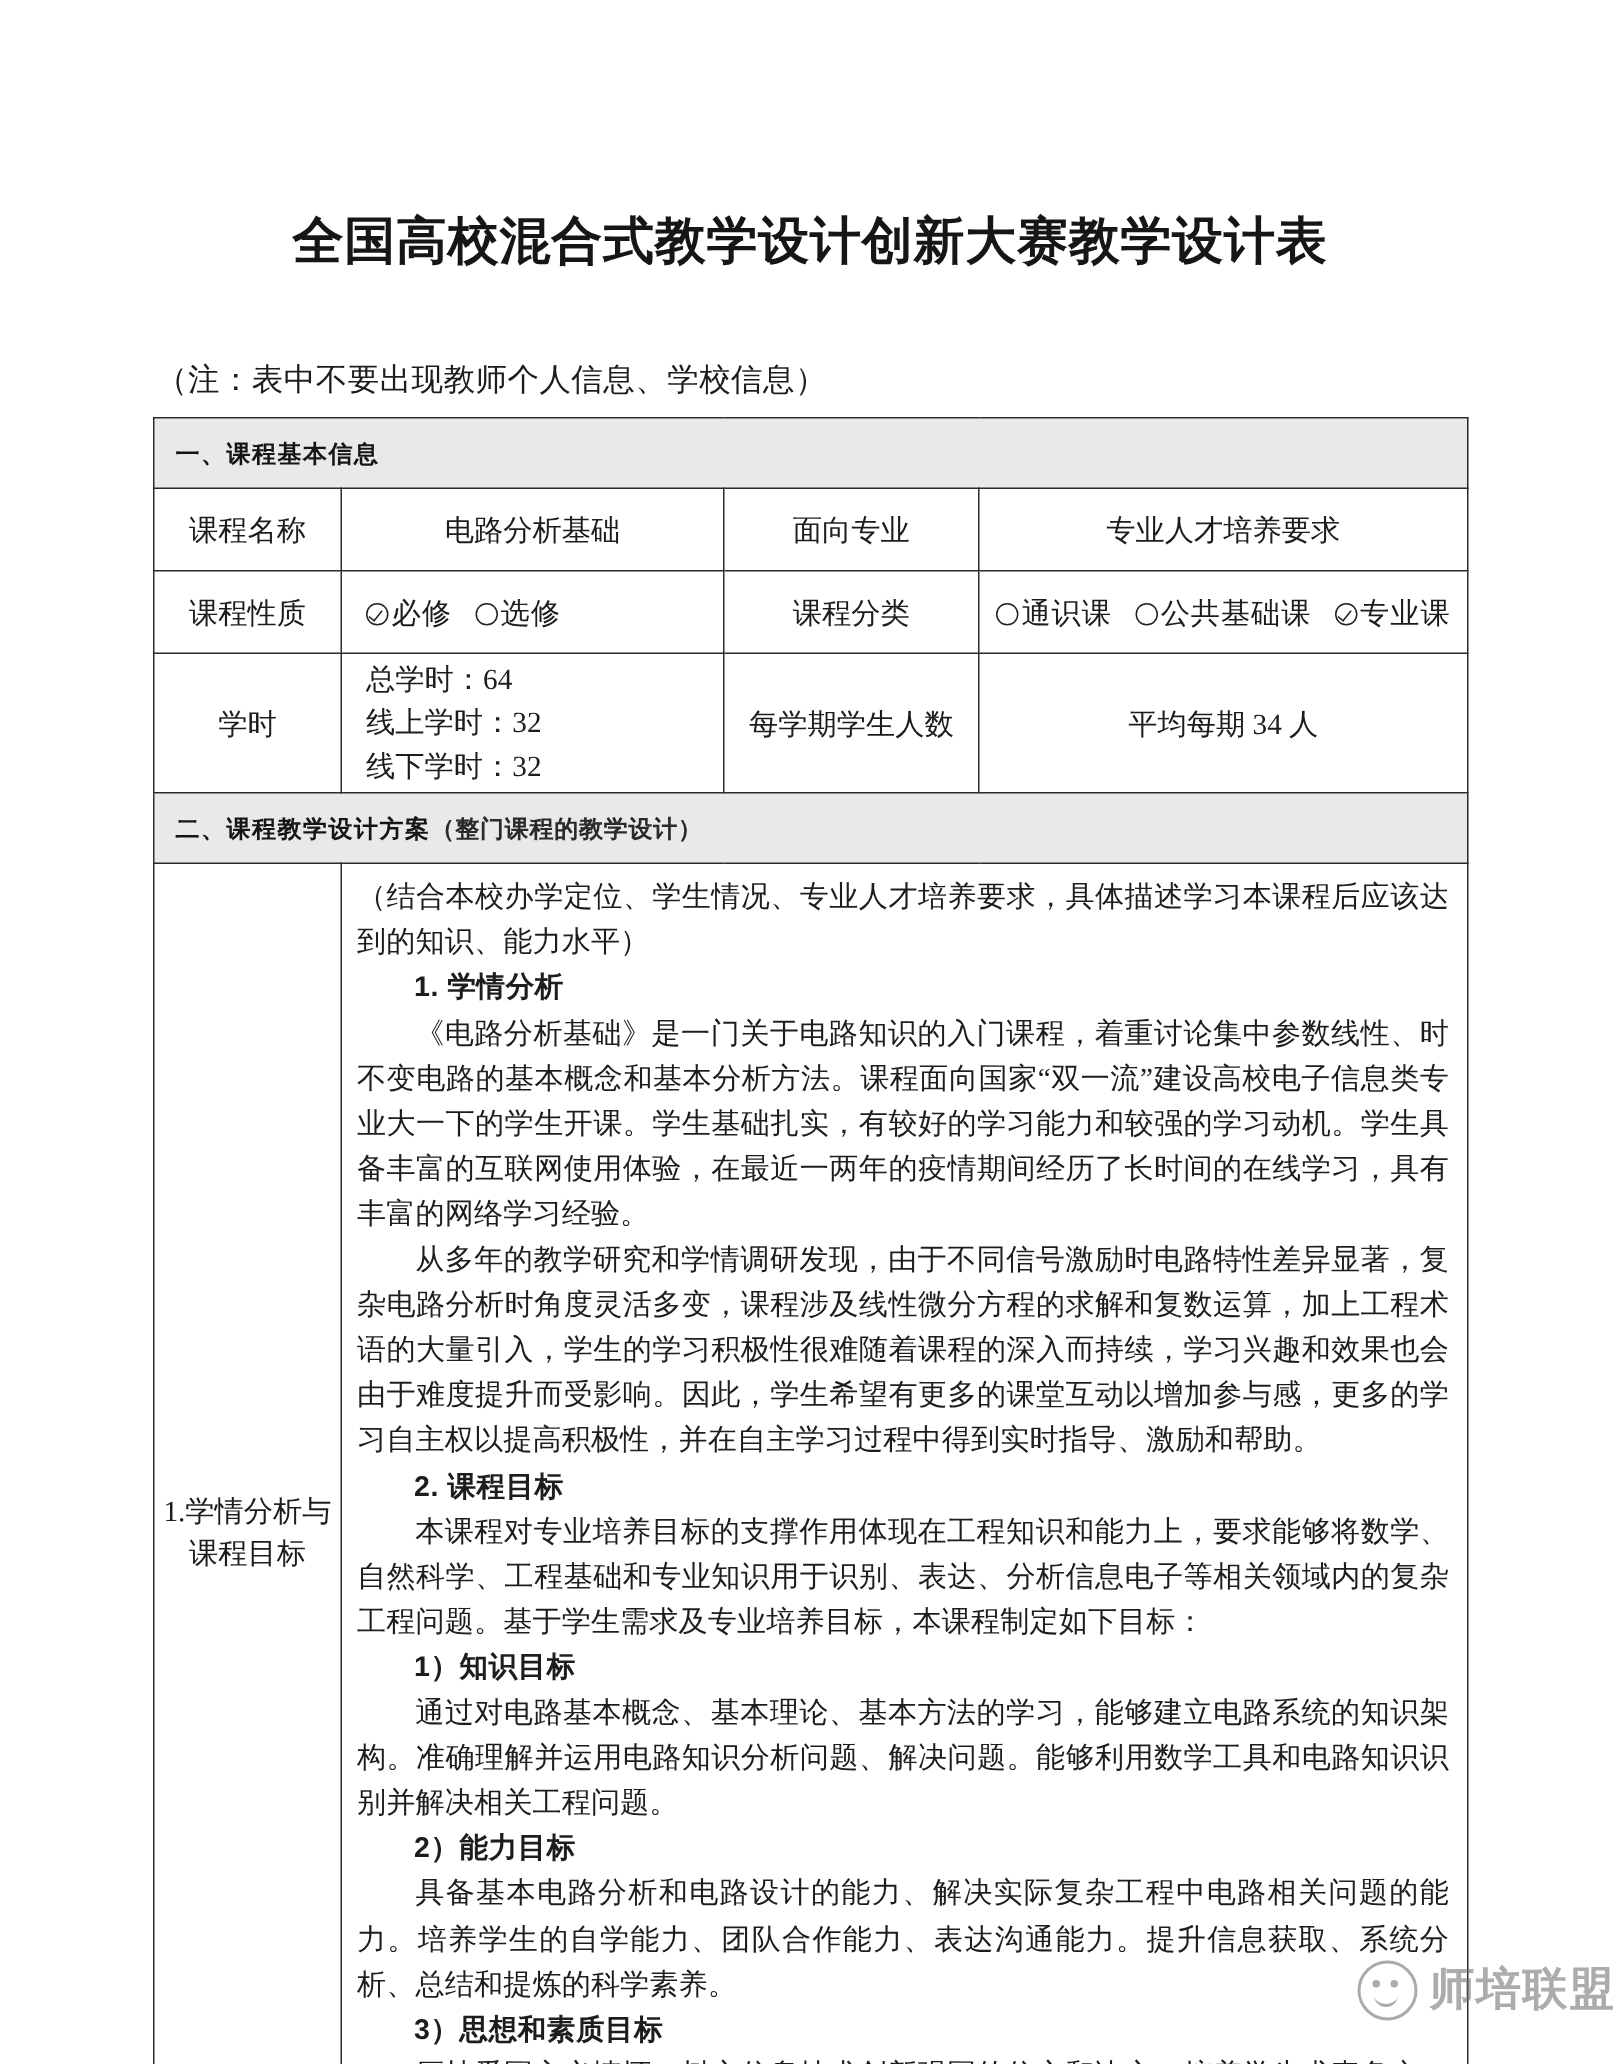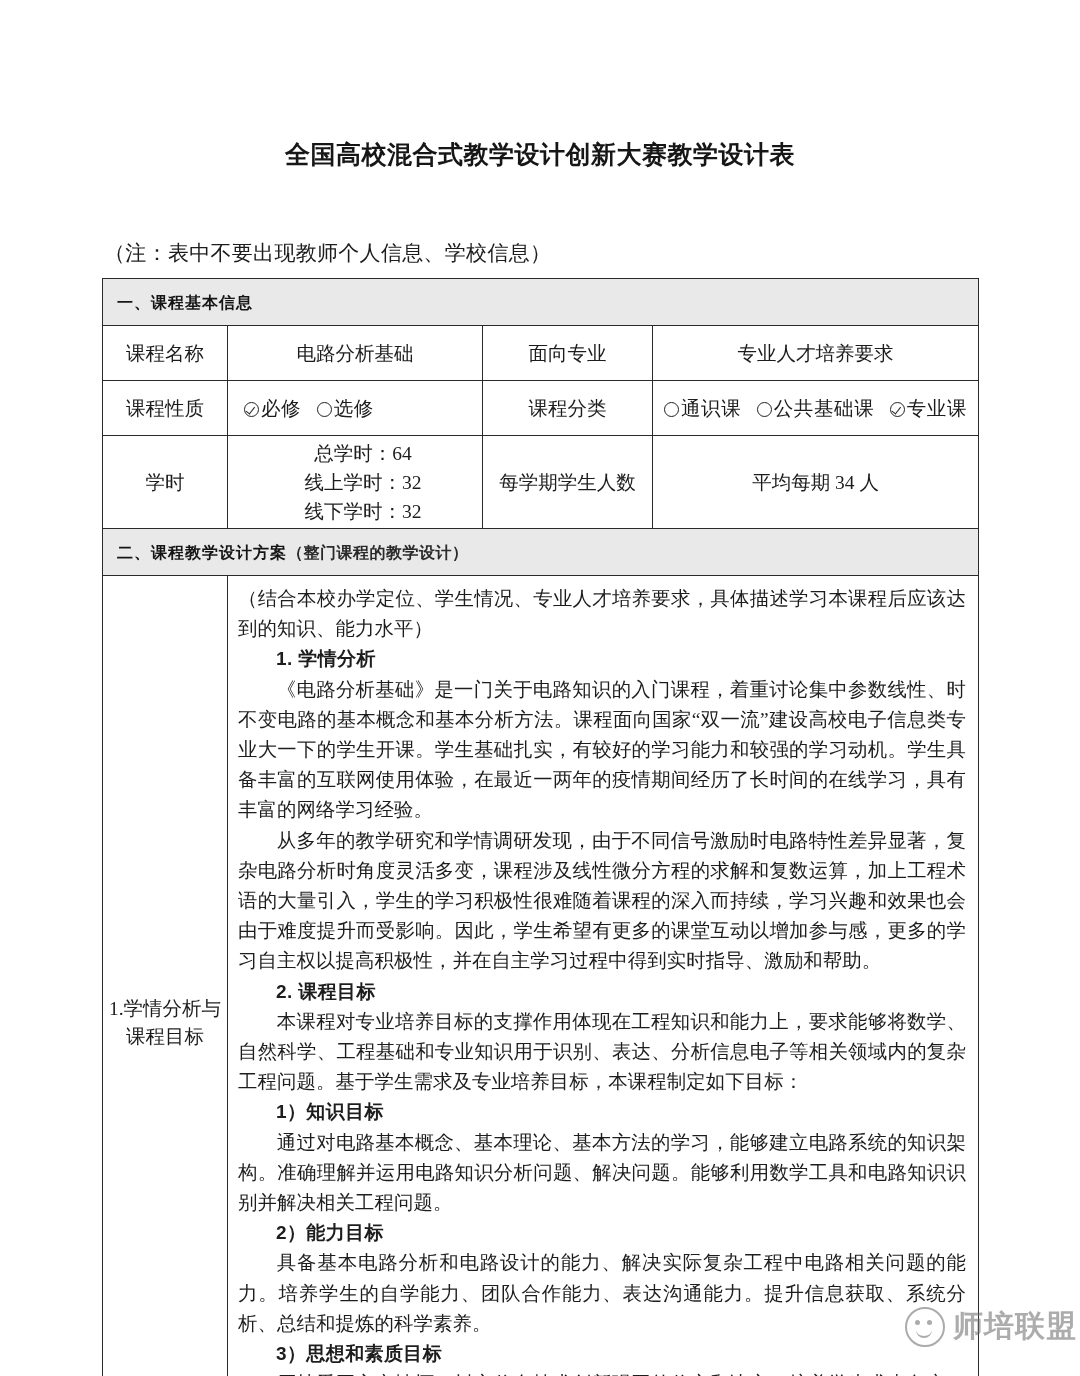--- a/index.html
+++ b/index.html
@@ -23,21 +23,21 @@
     box-sizing: border-box;
   }
 
   
   .doc-title {
     position: absolute;
     top: 138px;
     left: 0;
     width: 1080px;
     text-align: center;
-    font-size: 25px;
+    font-size: 34px;
     font-weight: 700;
     letter-spacing: 0.5px;
     color: #161616;
     font-family: "Liberation Sans", "DejaVu Sans", sans-serif;
   }
 
   
   .doc-note {
     position: absolute;
     top: 239px;
@@ -84,21 +84,21 @@
     letter-spacing: 0.5px;
   }
 
   .cell {
     height: 54px;
     text-align: center;
     white-space: nowrap;
   }
   .cell-hours {
     height: 92px;
-    text-align: center;
+    text-align: left;
     padding-left: 16px !important;
     line-height: 29px;
   }
   .cell-hours .hline { display: block; }
 
   .opt-group { letter-spacing: 0.6px; }
   .opt { white-space: nowrap; }
   .opt + .opt { margin-left: 10px; }
 
   

